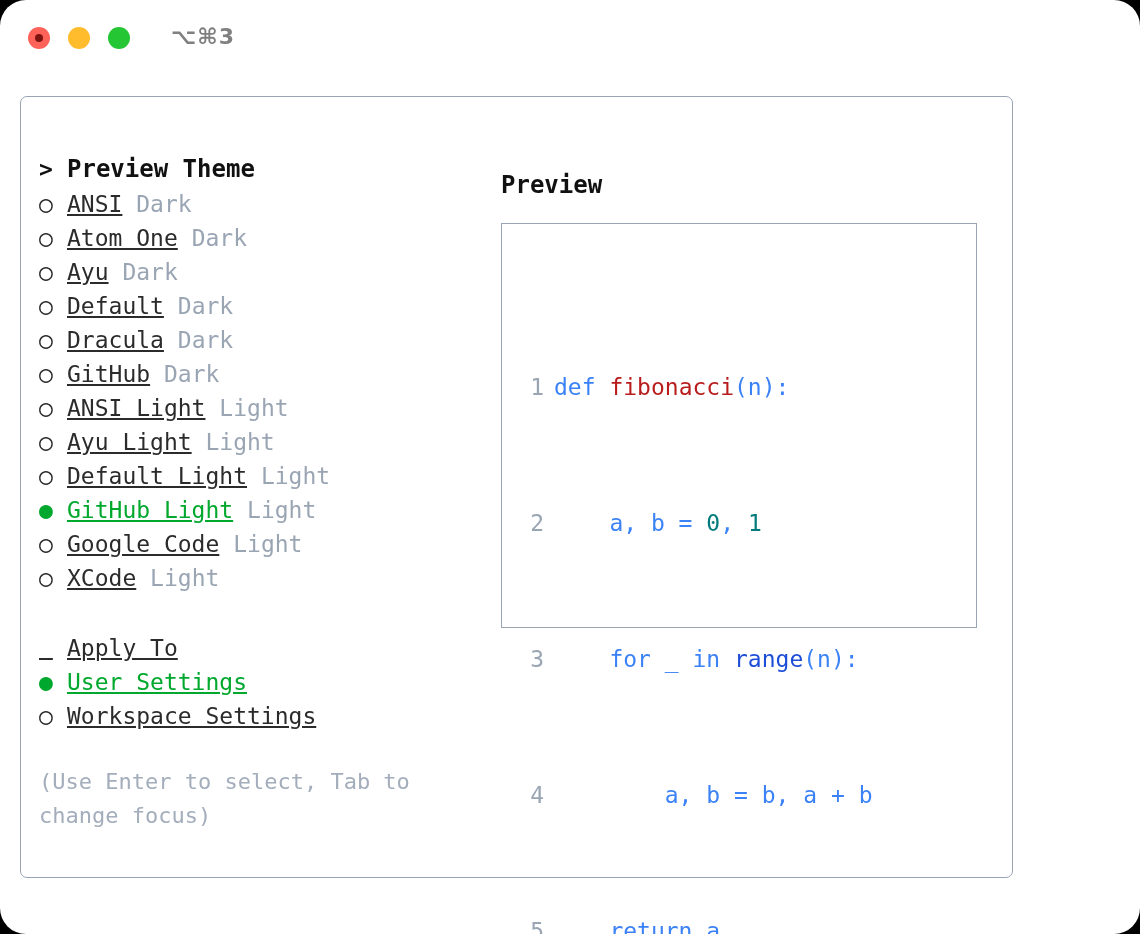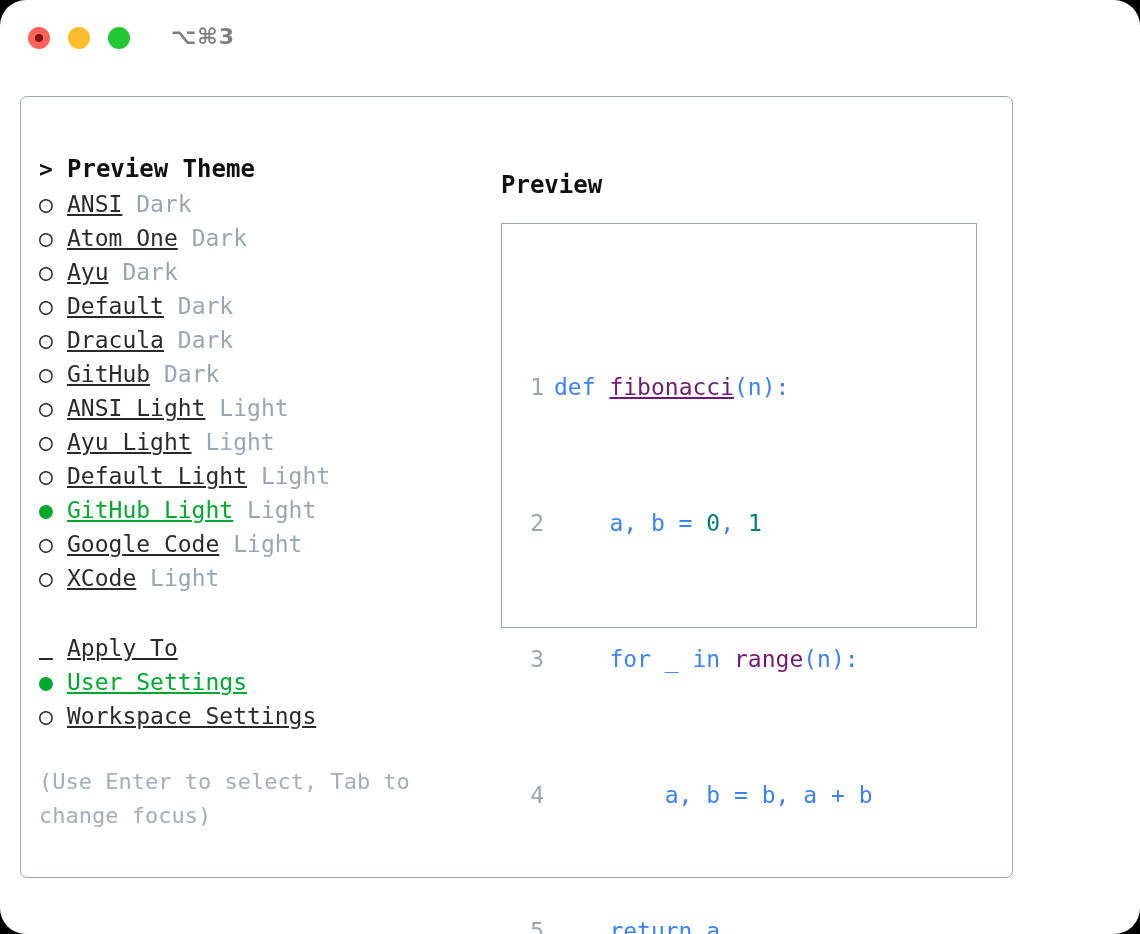--- a/index.html
+++ b/index.html
@@ -184,23 +184,23 @@
   .code-line { display: flex; align-items: baseline; white-space: pre; }
   .lineno {
     display: inline-block;
     width: 24px;
     flex: 0 0 24px;
     text-align: right;
     color: #9aa5b4;
     margin-right: 10px;
   }
   .tok-plain { color: #3b82f6; }
-  .tok-func  { color: #701a75; text-decoration: underline; }
+  .tok-func  { color: #b91c1c; }
   .tok-num   { color: #007a7a; }
-  .tok-builtin { color: #701a75; }
+  .tok-builtin { color: #1d4ed8; }
 </style>
 </head>
 <body>
 
 <div class="window">
 
   <div class="titlebar">
     <div class="traffic traffic-close"></div>
     <div class="traffic traffic-min"></div>
     <div class="traffic traffic-max"></div>

